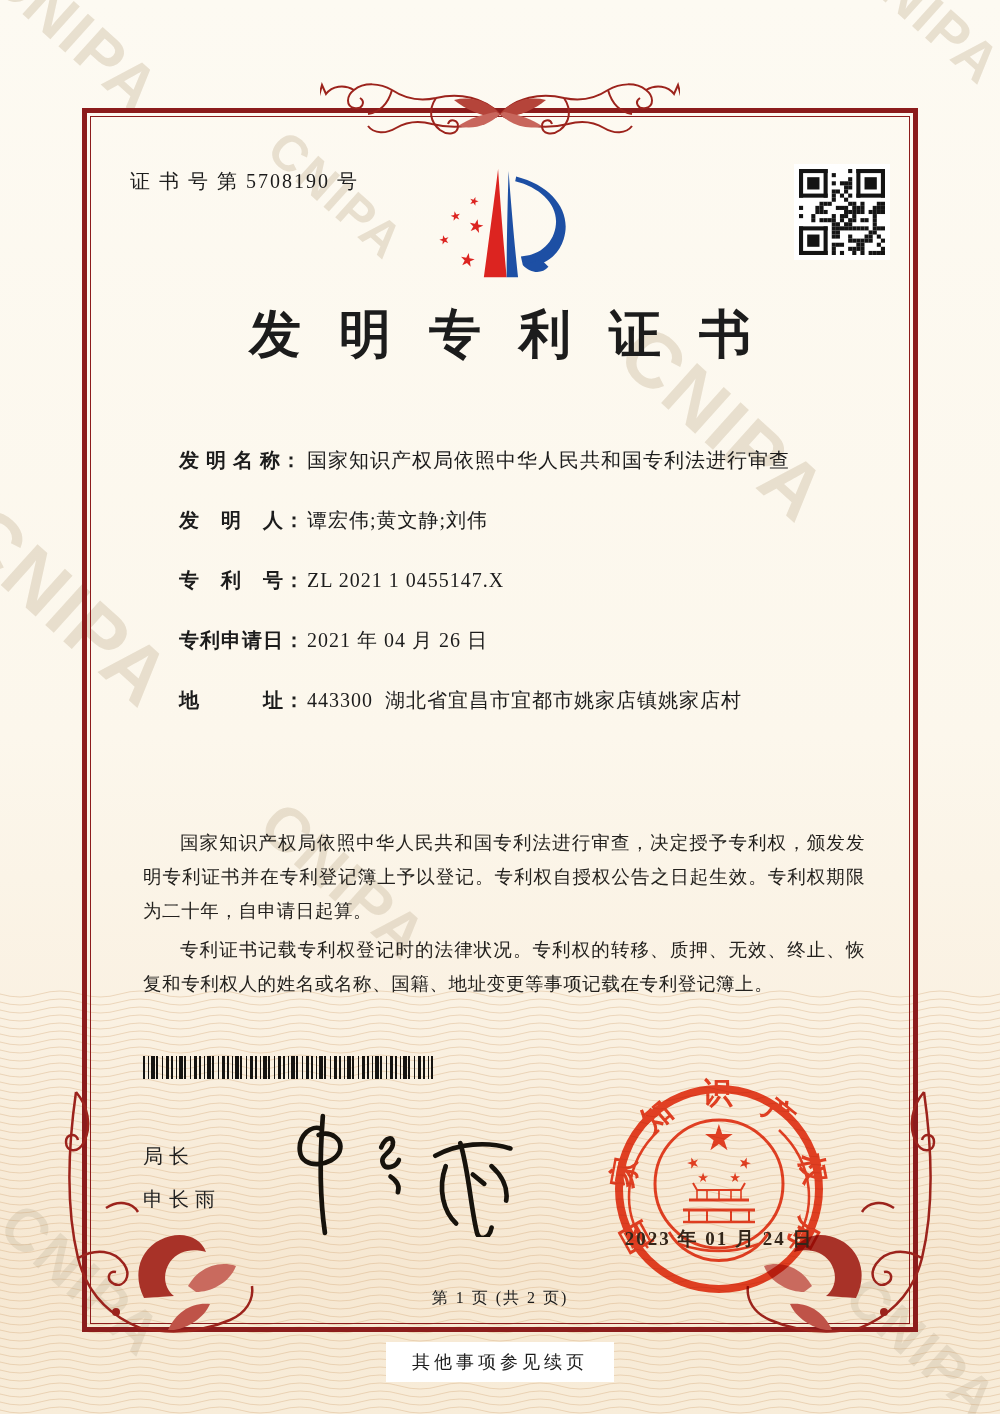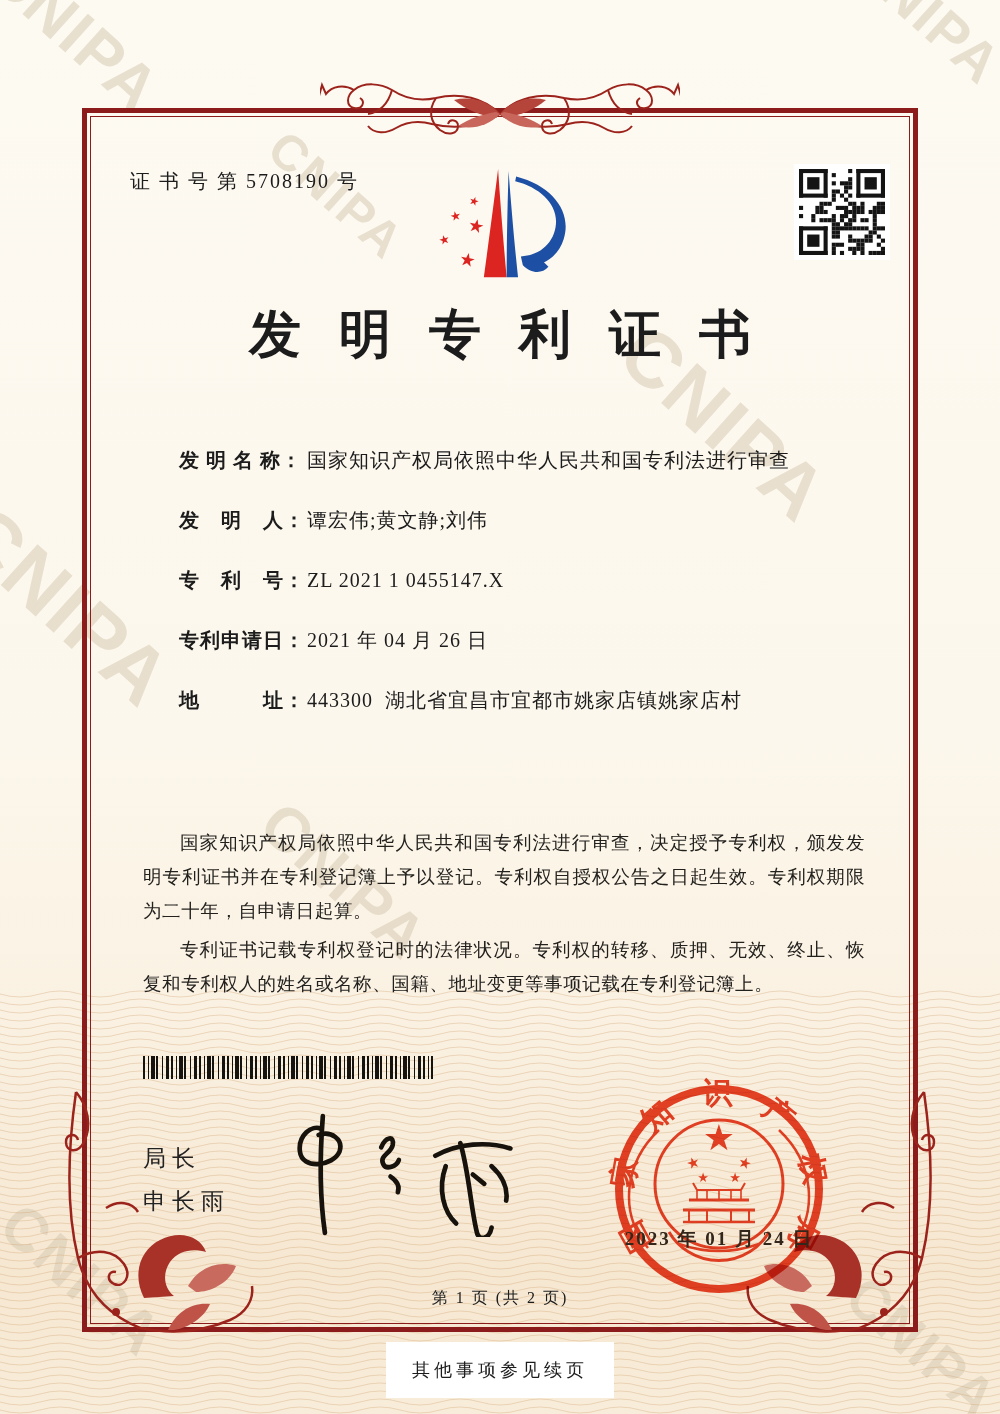--- a/index.html
+++ b/index.html
@@ -28,29 +28,29 @@
   .val{white-space:pre-wrap;}
   .grant2{position:absolute;left:367px;top:0;}
   .body-text{position:absolute;left:143px;top:826px;width:722px;z-index:5;font-size:18.5px;line-height:34px;
              text-align:justify;letter-spacing:.6px;color:#23211e;}
   .body-text p{margin:0 0 5px 0;text-indent:2em;}
   .barcode{position:absolute;left:143px;top:1056px;width:290px;height:23px;z-index:5;
     background:repeating-linear-gradient(90deg,#151310 0 2px,transparent 2px 5px,#151310 5px 6px,
       transparent 6px 8px,#151310 8px 12px,transparent 12px 13px,#151310 13px 15px,transparent 15px 19px,
       #151310 19px 20px,transparent 20px 23px,#151310 23px 26px,transparent 26px 28px);}
   .signer{position:absolute;left:143px;z-index:5;font-family:"Liberation Sans","DejaVu Sans",sans-serif;
-          font-size:23px;letter-spacing:6px;color:#222;}
+          font-size:20px;letter-spacing:6px;color:#222;}
   .signer.t1{top:1143px;} .signer.t2{top:1186px;}
   .signature{position:absolute;left:252px;top:1112px;z-index:6;mix-blend-mode:multiply;}
   .seal{position:absolute;left:598px;top:1072px;z-index:6;mix-blend-mode:multiply;opacity:.95;}
   .seal-date{position:absolute;left:610px;top:1226px;width:218px;text-align:center;z-index:7;
              font-size:19px;letter-spacing:2px;color:#33261a;font-weight:600;}
   .footer-page{position:absolute;left:0;right:0;top:1288px;text-align:center;font-size:16px;letter-spacing:2px;z-index:5;}
   .footer-note{position:absolute;left:50%;transform:translateX(-50%);top:1342px;background:#ffffff;
-               padding:16px 26px;font-size:18px;letter-spacing:4px;z-index:5;}
+               padding:8px 26px;font-size:18px;letter-spacing:4px;z-index:5;}
 </style>
 </head>
 <body>
 
 <div class="page">
 
   <span class="wm" style="left:-28px;top:-6px;font-size:64px;">CNIPA</span>
   <span class="wm" style="left:836px;top:-20px;font-size:56px;">CNIPA</span>
   <span class="wm" style="left:255px;top:166px;font-size:50px;">CNIPA</span>
   <span class="wm" style="left:600px;top:378px;font-size:78px;">CNIPA</span>

